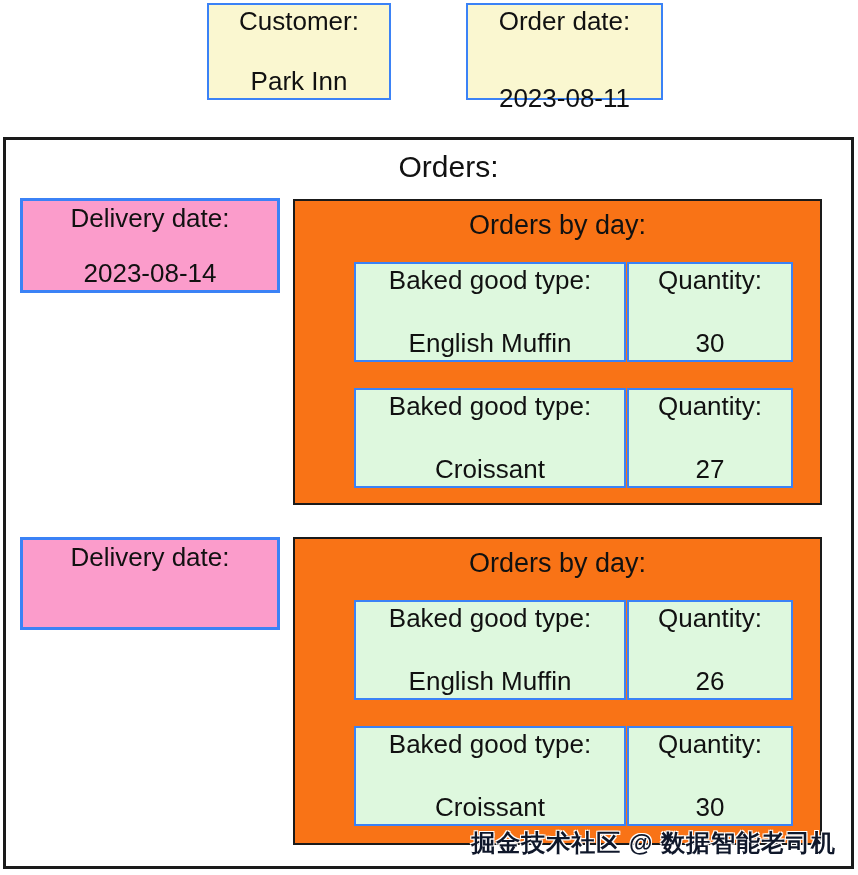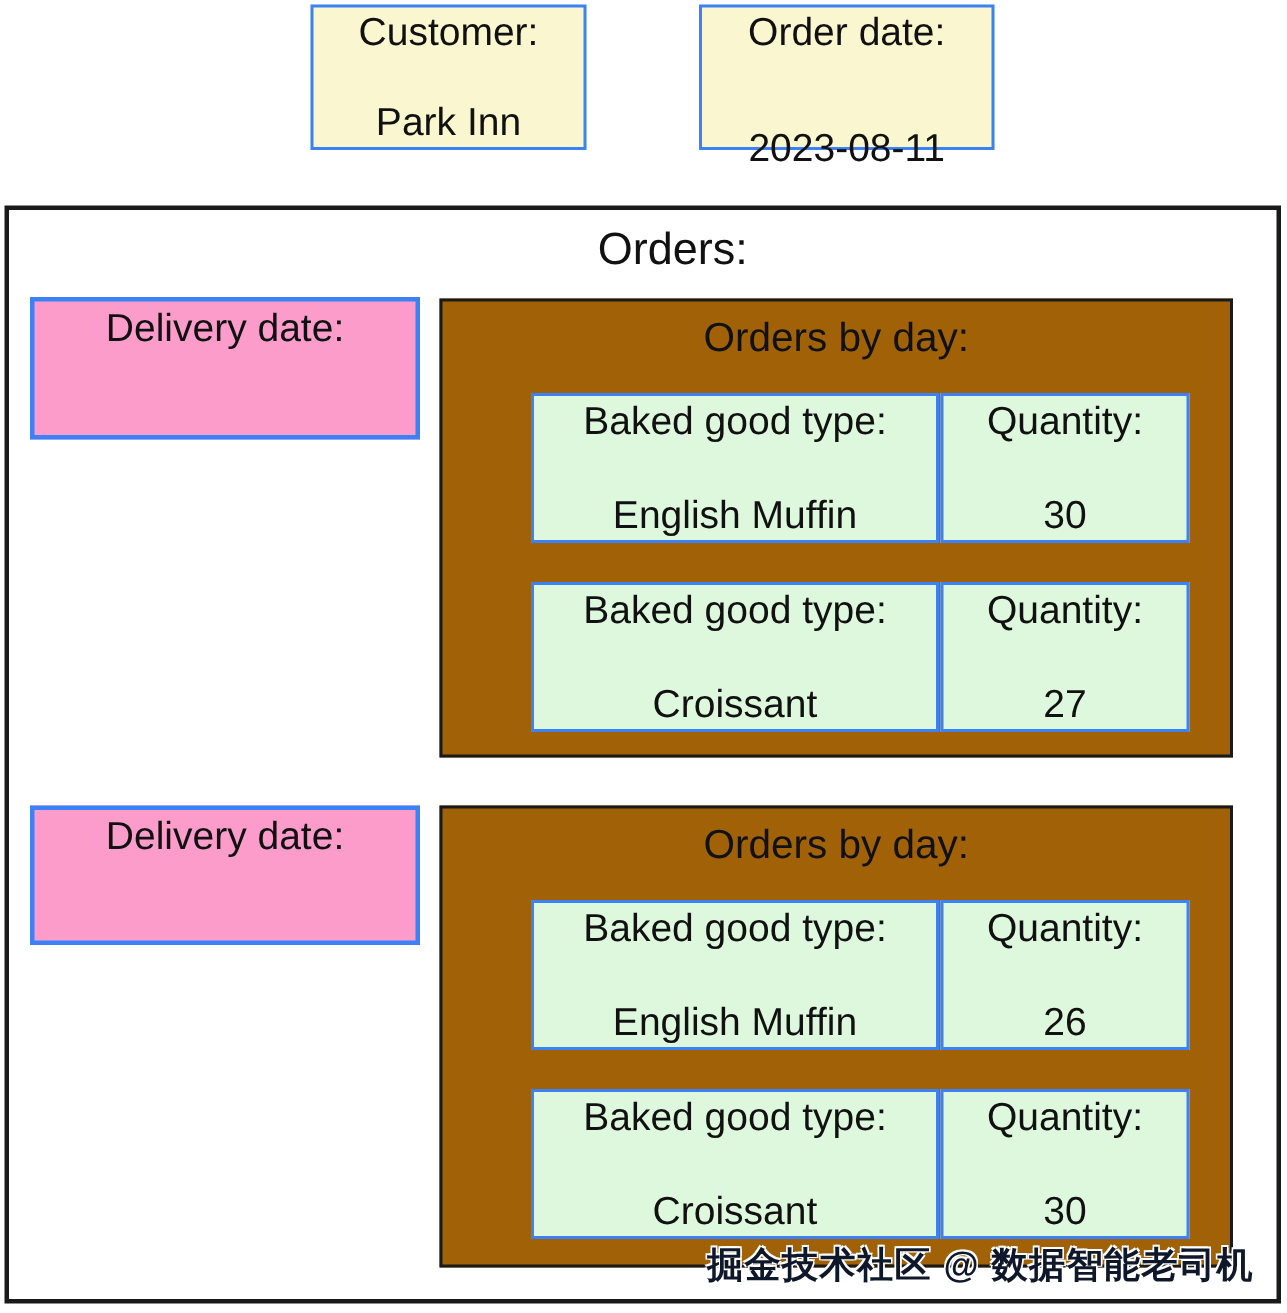--- a/index.html
+++ b/index.html
@@ -57,21 +57,21 @@
     font-size: 26px;
     line-height: 34px;
   }
   .delivery-1 { left: 14px; top: 58px;  width: 260px; height: 95px; }
   .delivery-2 { left: 14px; top: 397px; width: 260px; height: 93px; }
 
   .day-panel {
     position: absolute;
     box-sizing: border-box;
     border: 2px solid #1a1a1a;
-    background: #a16207;
+    background: #f97316;
   }
   .day-panel-1 { left: 287px; top: 59px;  width: 529px; height: 306px; }
   .day-panel-2 { left: 287px; top: 397px; width: 529px; height: 308px; }
   .panel-title {
     position: absolute;
     left: 0; top: 9px;
     width: 100%;
     text-align: center;
     font-size: 27px;
   }
@@ -112,20 +112,21 @@
   <div class="box card card-orderdate">
     <div>Order date:</div>
     <div>2023-08-11</div>
   </div>
 
   <div class="main-container">
     <div class="main-title">Orders:</div>
 
     <div class="box delivery delivery-1">
       <div>Delivery date:</div>
+      <div>2023-08-14</div>
     </div>
 
     <div class="day-panel day-panel-1">
       <div class="panel-title">Orders by day:</div>
 
       <div class="box item item-type row-1">
         <div>Baked good type:</div>
         <div>English Muffin</div>
       </div>
       <div class="box item item-qty row-1">

